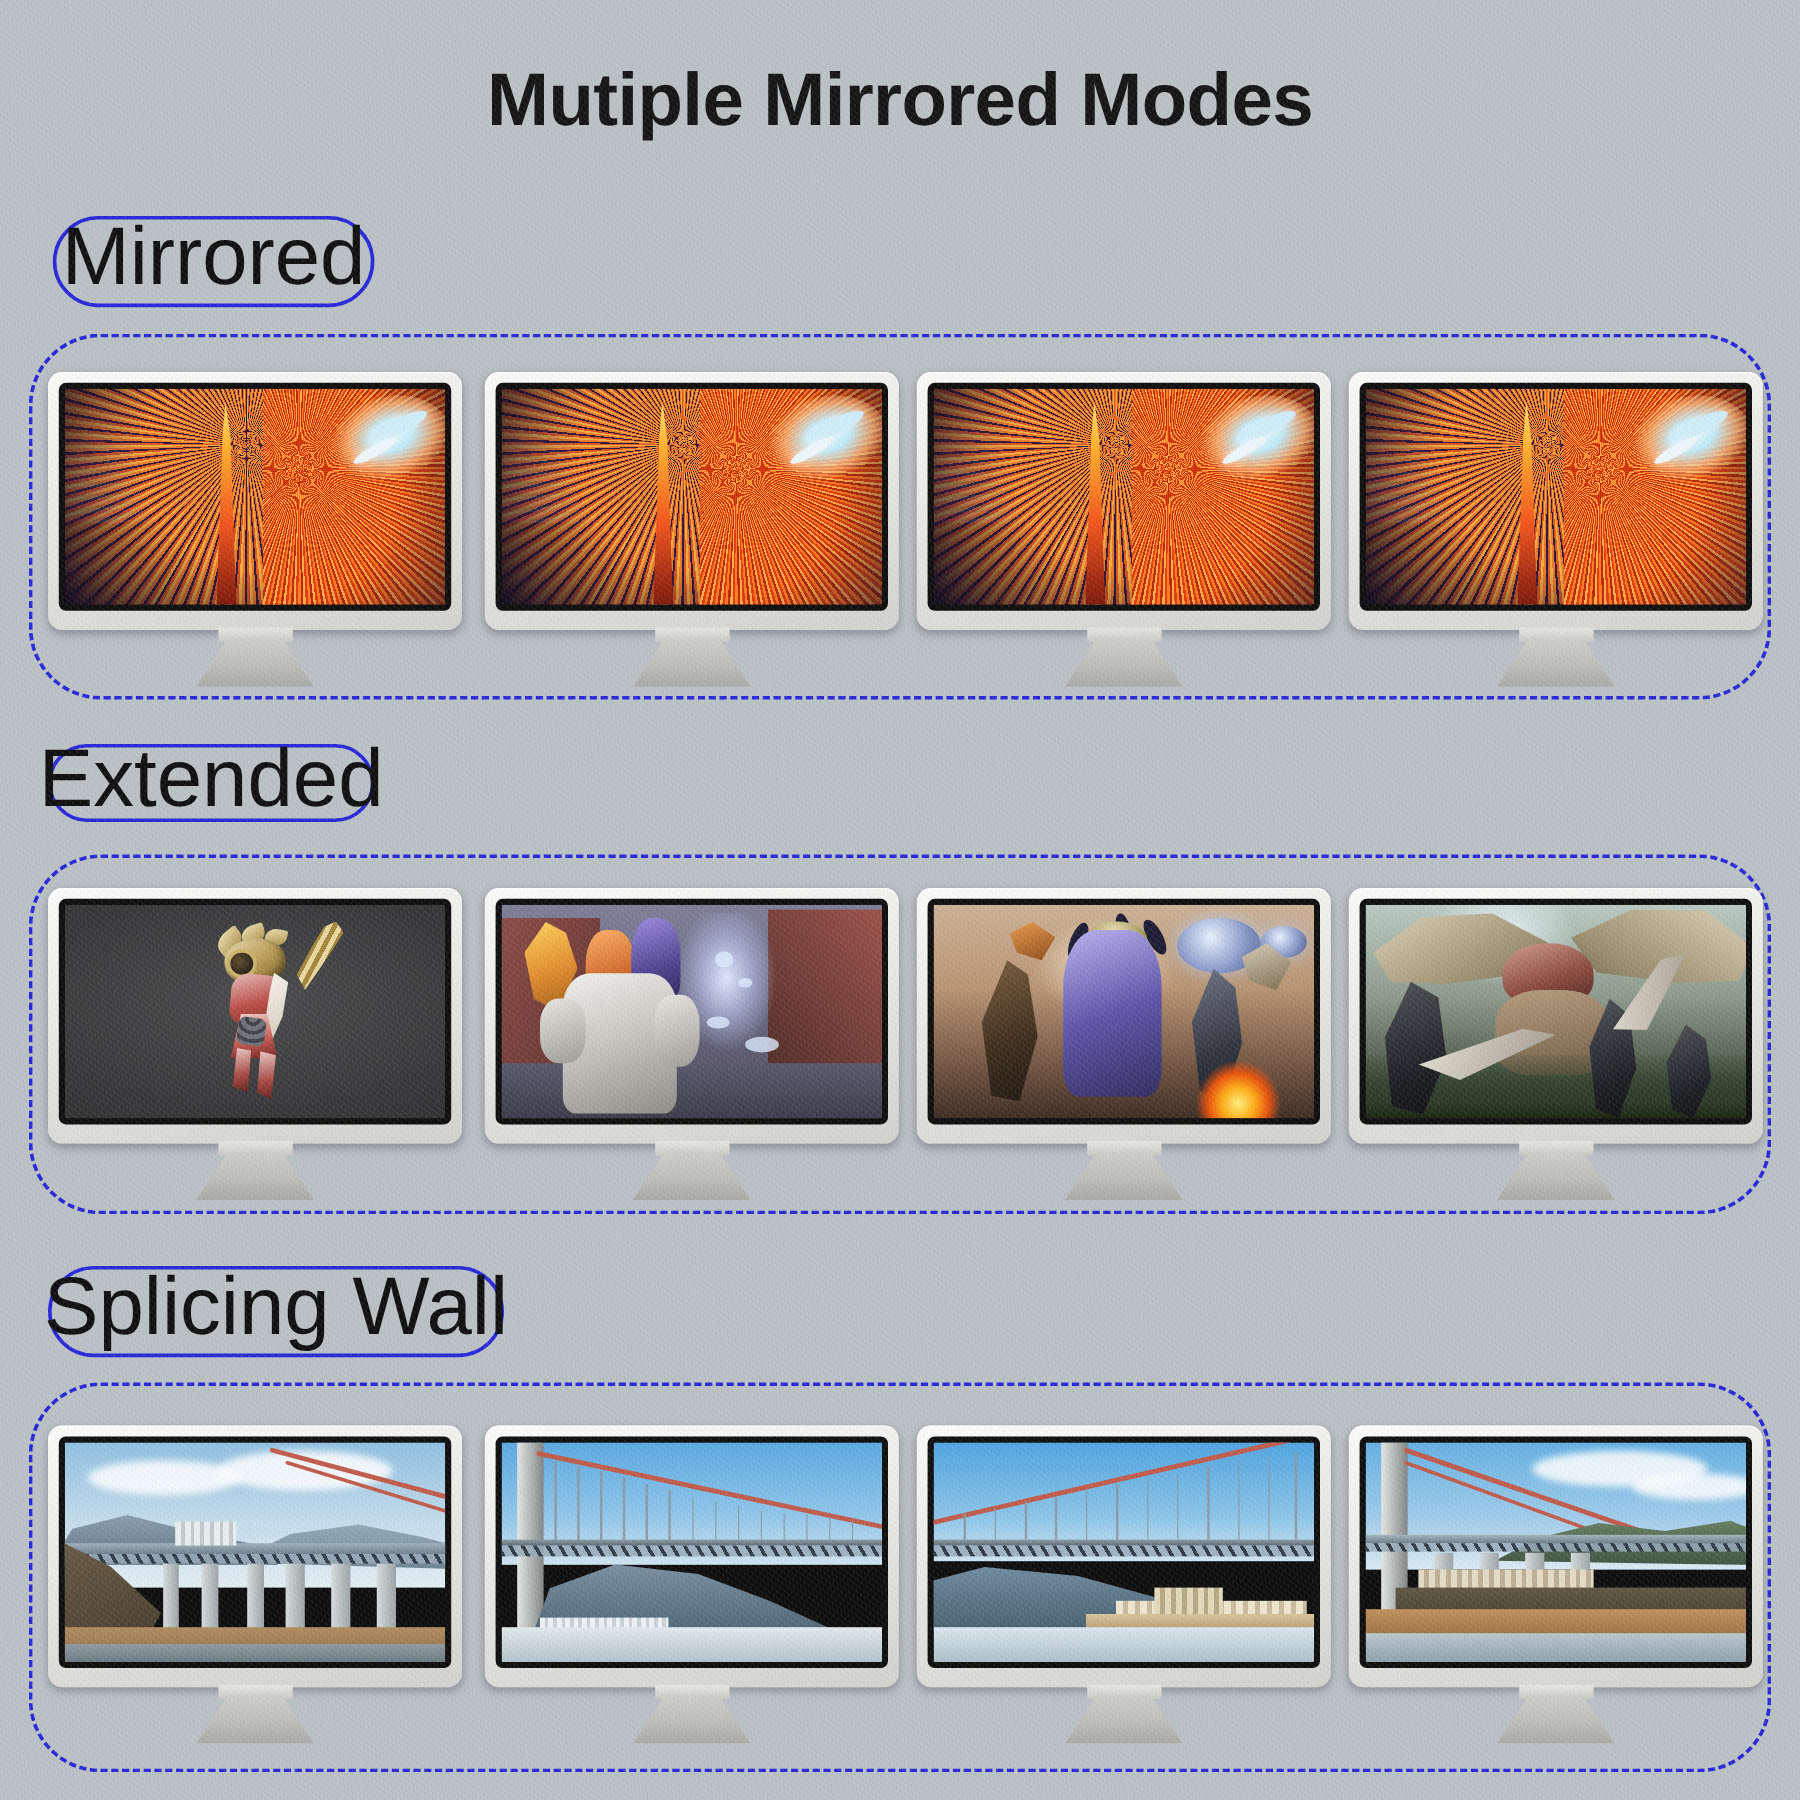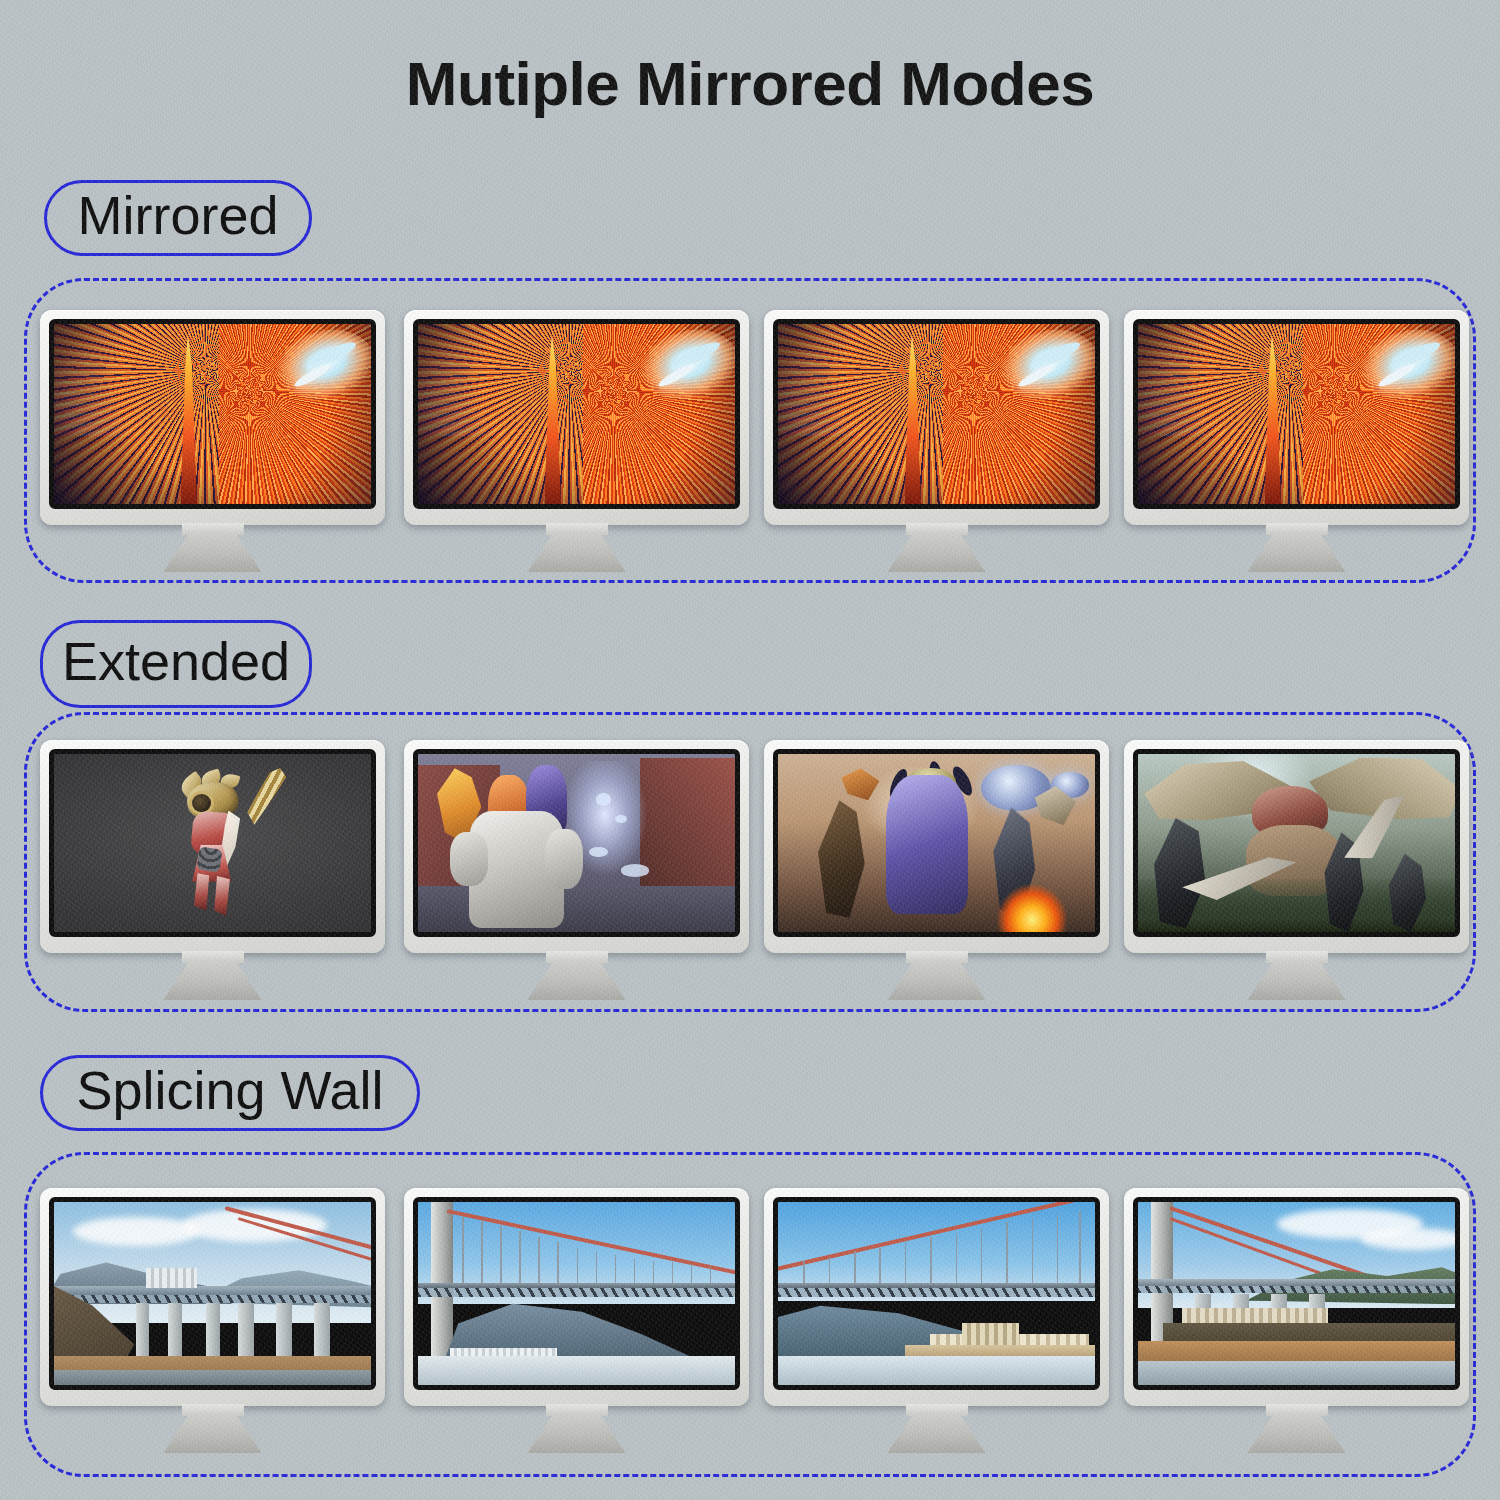--- a/index.html
+++ b/index.html
@@ -32,21 +32,21 @@
     position:absolute;
     border:3px solid #2626d8;
     border-radius:40px;
     background:transparent;
     display:flex;align-items:center;justify-content:center;
     padding:2px 26px 8px 26px;
     box-sizing:border-box;
     z-index:4;
   }
   .pill span{
-    font-size:54px;color:#0d0d0d;line-height:1.05;
+    font-size:68px;color:#0d0d0d;line-height:1.05;
     font-family:"Liberation Sans", sans-serif;
     white-space:nowrap;
   }
 
   .dashbox{
     position:absolute;
     border:3px dashed #2626d8;
     border-radius:60px;
     box-sizing:border-box;
     z-index:3;
@@ -388,21 +388,21 @@
           </div>
         </div>
           </div>
         <div class="neck" style="top:213px;"></div>
         <div class="stand" style="top:222px;width:98px;height:40px;clip-path:polygon(27% 0%,73% 0%,100% 100%,0% 100%);"></div>
       </div>
     </div>
   </div>
 
   <div class="section">
-    <div class="pill" style="left:40px;top:620px;width:272px;height:88px;">
+    <div class="pill" style="left:40px;top:620px;width:272px;height:65px;">
       <span>Extended</span>
     </div>
 
     <div class="dashbox" style="left:24px;top:712px;width:1452px;height:300px;"></div>
 
     <div class="monitors">
 
       <div class="mon" style="left:40px;top:740px;width:345px;height:240px;">
         <div class="bezel" style="height:213px;">
             <div class="screen">

